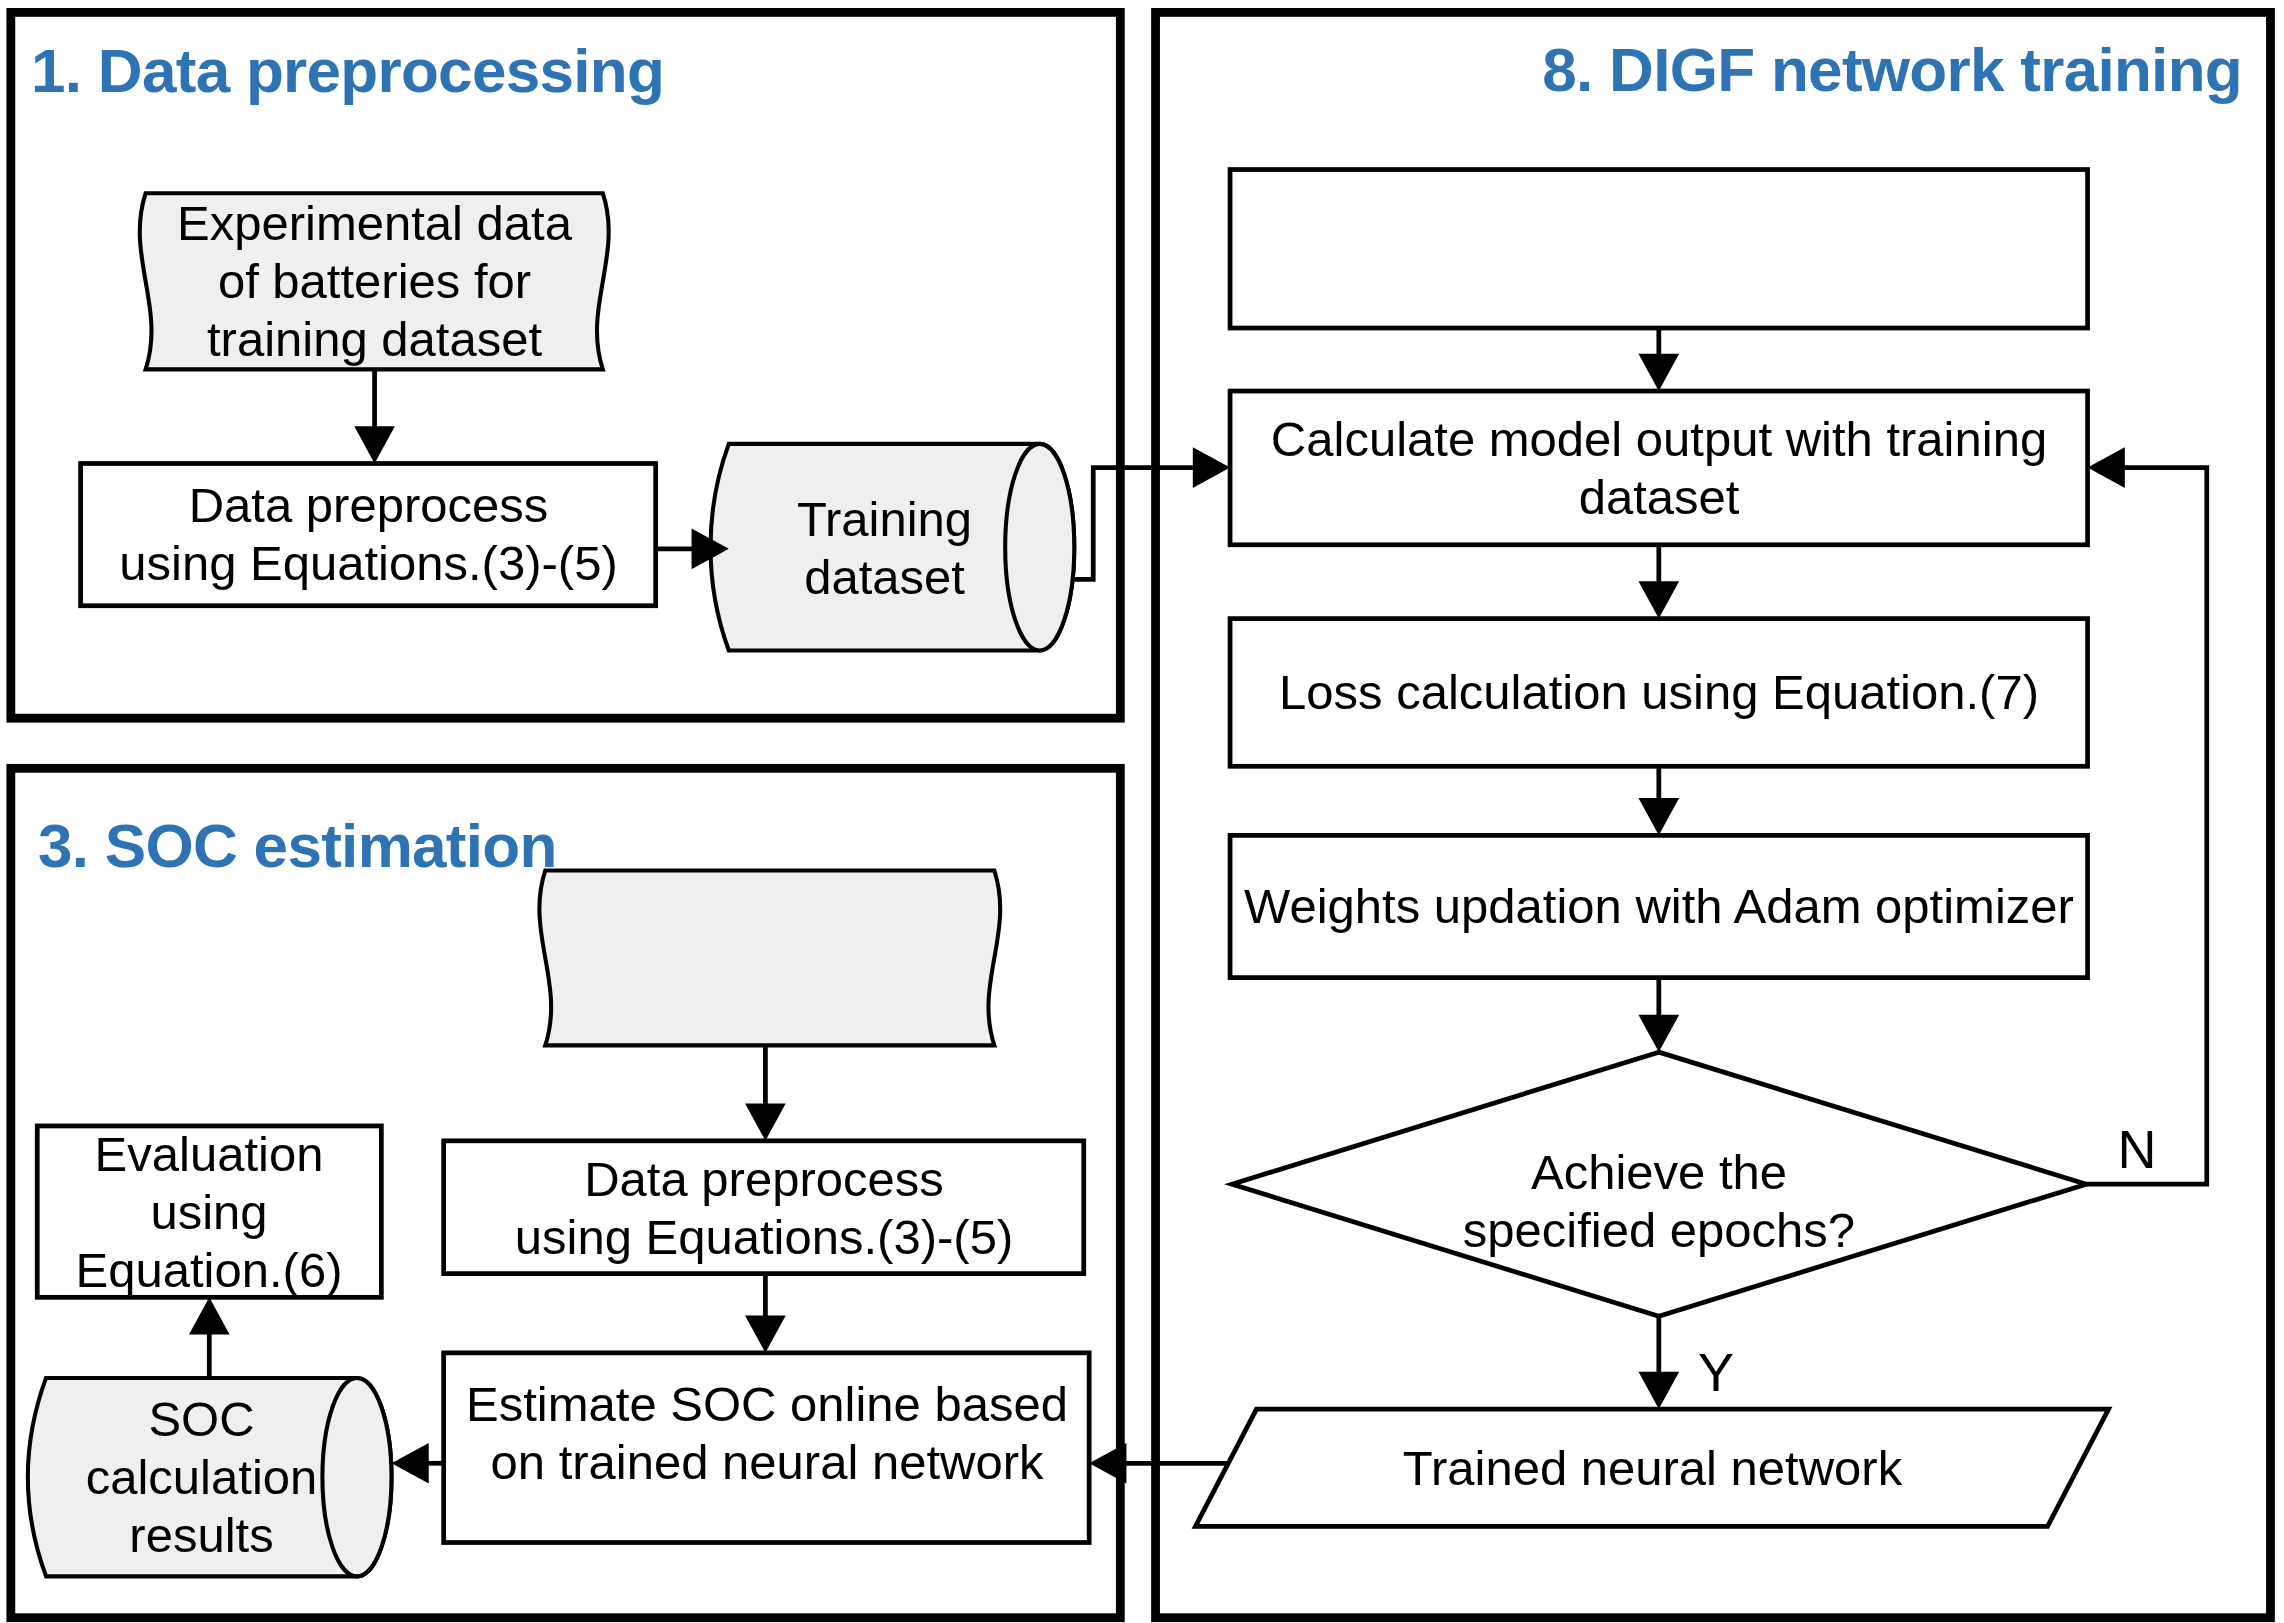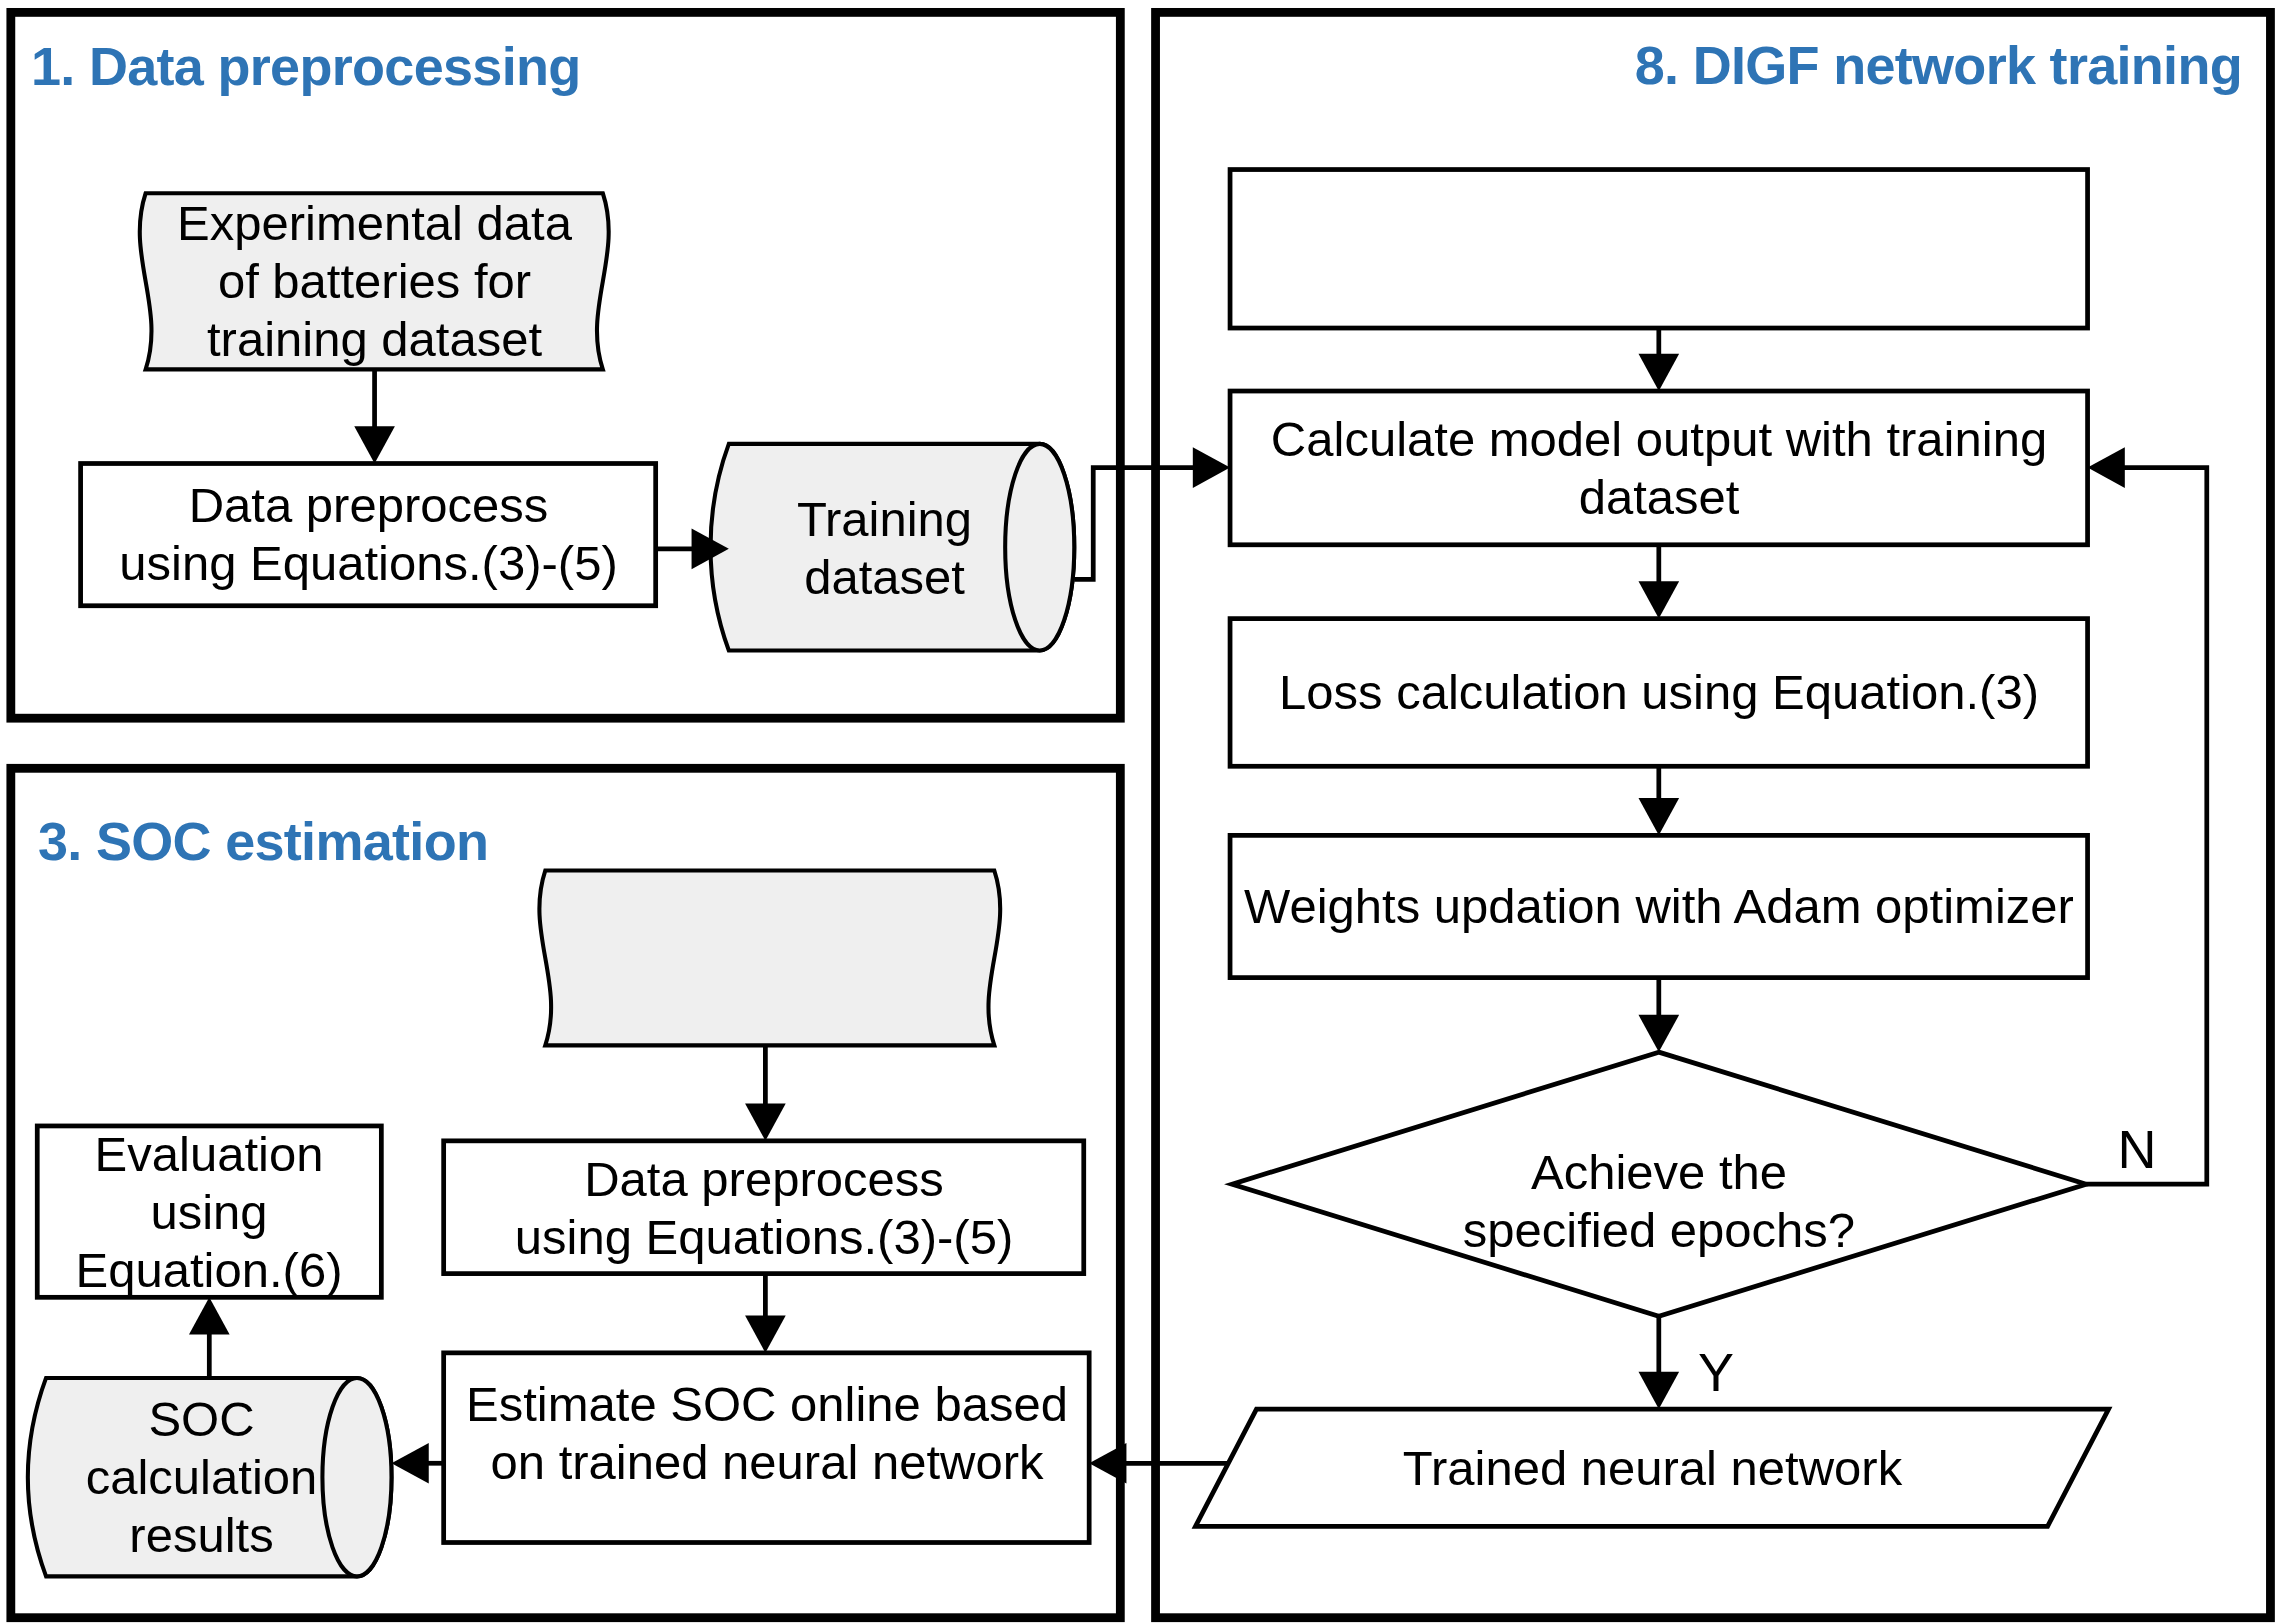--- a/index.html
+++ b/index.html
@@ -1,21 +1,21 @@
 <!DOCTYPE html>
 <html style="font-size:11px"><head>
 <meta charset="utf-8">
 <style>
   html,body{margin:0;padding:0;background:#ffffff;}
   .stage{position:relative;width:2284px;height:1624px;background:#ffffff;
          font-family:"Liberation Sans",sans-serif;color:#000;overflow:hidden;}
   .stage svg{position:absolute;left:0;top:0;}
   .lbl{position:absolute;display:flex;align-items:center;justify-content:center;
        text-align:center;white-space:pre-line;font-size:49px;line-height:58px;color:#000;}
-  .sec-title{position:absolute;font-size:54px;font-weight:bold;color:#2e74b5;
+  .sec-title{position:absolute;font-size:62px;font-weight:bold;color:#2e74b5;
              letter-spacing:-0.7px;white-space:nowrap;}
   .branch-lbl{position:absolute;width:68px;height:68px;display:flex;align-items:center;
               justify-content:center;font-size:54px;color:#000;}
 </style>
 </head>
 <body>
 
 <div class="stage">
 
   <svg width="2284" height="1624" viewBox="0 0 3372 2397">
@@ -107,21 +107,21 @@
 
   <div class="lbl" style="left:146px;top:193px;width:457px;height:176px;">Experimental data
 of batteries for
 training dataset</div>
   <div class="lbl" style="left:81px;top:463px;width:575px;height:142px;">Data preprocess
 using Equations.(3)-(5)</div>
   <div class="lbl" style="left:729px;top:444px;width:311px;height:207px;">Training
 dataset</div>
   <div class="lbl" style="left:1230px;top:391px;width:858px;height:154px;">Calculate model output with training
 dataset</div>
-  <div class="lbl" style="left:1230px;top:618px;width:858px;height:148px;">Loss calculation using Equation.(3)</div>
+  <div class="lbl" style="left:1230px;top:618px;width:858px;height:148px;">Loss calculation using Equation.(7)</div>
   <div class="lbl" style="left:1230px;top:835px;width:858px;height:142px;">Weights updation with Adam optimizer</div>
   <div class="lbl" style="left:1196px;top:1409px;width:913px;height:117px;">Trained neural network</div>
   <div class="lbl" style="left:1354px;top:1069px;width:610px;height:264px;">Achieve the
 specified epochs?</div>
   <div class="lbl" style="left:444px;top:1141px;width:640px;height:133px;">Data preprocess
 using Equations.(3)-(5)</div>
   <div class="lbl" style="left:444px;top:1338px;width:646px;height:190px;">Estimate SOC online based
 on trained neural network</div>
   <div class="lbl" style="left:46px;top:1378px;width:311px;height:198px;">SOC
 calculation

